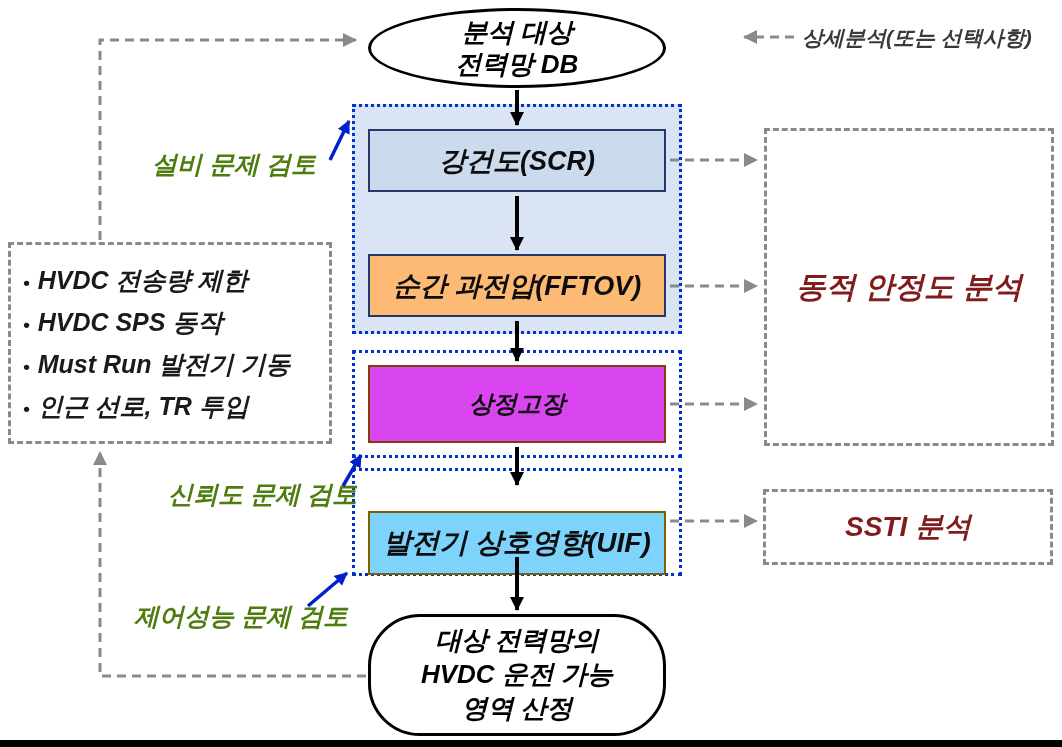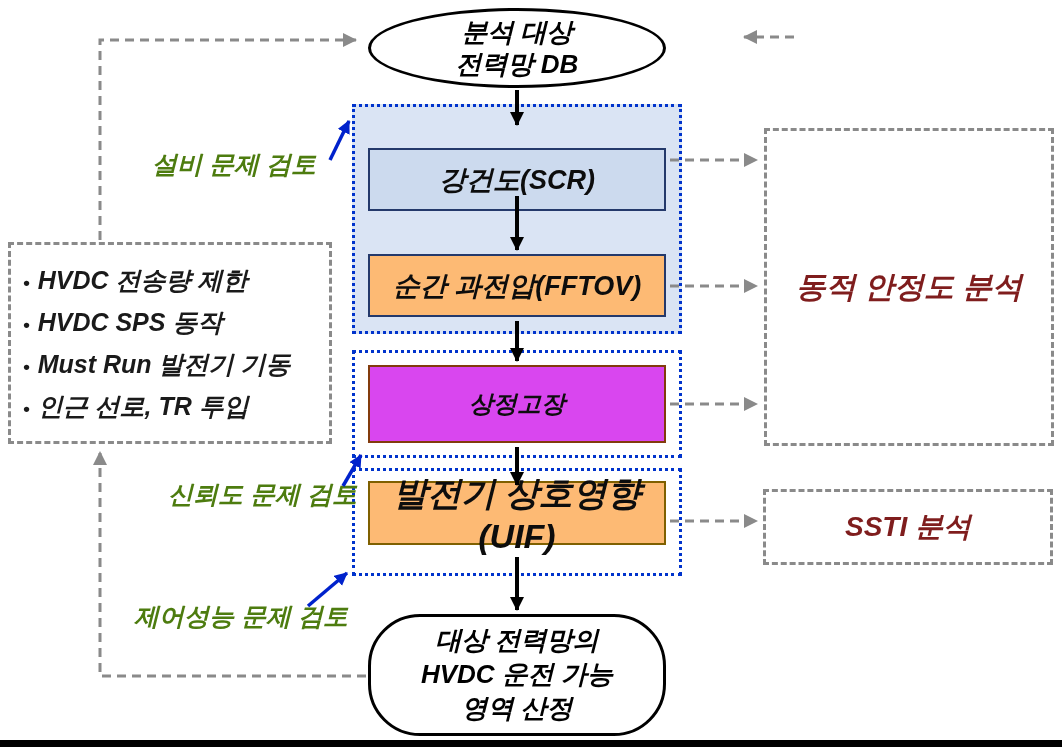--- a/index.html
+++ b/index.html
@@ -22,24 +22,24 @@
   .group{position:absolute;border:3px dotted #0033cc;box-sizing:border-box;z-index:1;background:#fff;}
   .group-1{left:352px;top:104px;width:330px;height:230px;background:#dae4f4;}
   .group-2{left:352px;top:350px;width:330px;height:108px;}
   .group-3{left:352px;top:468px;width:330px;height:108px;}
 
   
   .box{
     position:absolute;z-index:2;display:flex;flex-direction:column;align-items:center;justify-content:center;
     font-weight:bold;color:#0d0d0d;text-align:center;box-sizing:border-box;
   }
-  .box-scr{left:368px;top:129px;width:298px;height:63px;background:#ccdaee;border:2.5px solid #24396b;font-size:27px;margin-top:19px;}
+  .box-scr{left:368px;top:129px;width:298px;height:63px;background:#ccdaee;border:2.5px solid #24396b;font-size:27px;}
   .box-fftov{left:368px;top:254px;width:298px;height:63px;background:#fdba74;border:2.5px solid #24396b;font-size:27px;}
   .box-cont{left:368px;top:365px;width:298px;height:78px;background:#d946ef;border:2.5px solid #823b0d;font-size:24px;line-height:1.2;}
-  .box-uif{left:368px;top:481px;width:298px;height:64px;background:#fdba74;border:2.5px solid #7f6000;font-size:34px;}
+  .box-uif{left:368px;top:511px;width:298px;height:64px;background:#7dd3fc;border:2.5px solid #7f6000;font-size:28px;}
 
   
   .left-panel{
     position:absolute;left:8px;top:242px;width:324px;height:202px;border:3px dashed #8a8a8a;
     box-sizing:border-box;z-index:2;display:flex;flex-direction:column;justify-content:center;
     gap:9px;padding:6px 12px;background:#fff;
   }
   .m-item{display:flex;align-items:baseline;gap:8px;font-weight:bold;font-size:25px;color:#1a1a1a;white-space:nowrap;}
   .bullet{font-size:19px;}
 
@@ -117,20 +117,21 @@
     </div>
   </div>
 
   <div class="side-box side-dynamic">
     <div>동적 안정도 분석</div>
   </div>
   <div class="side-box side-ssti">
     <div>SSTI 분석</div>
   </div>
 
+  <div class="legend-label">상세분석(또는 선택사항)</div>
 
   <div class="blabel blabel-eq">설비 문제 검토</div>
   <div class="blabel blabel-rel">신뢰도 문제 검토</div>
   <div class="blabel blabel-ctrl">제어성능 문제 검토</div>
 
   <svg class="overlay" viewBox="0 0 1062 747" xmlns="http://www.w3.org/2000/svg">
     <defs>
       <marker id="mBlack" markerWidth="16" markerHeight="16" refX="13" refY="7" orient="auto" markerUnits="userSpaceOnUse">
         <path d="M0,0 L14,7 L0,14 z" fill="#000000"></path>
       </marker>

